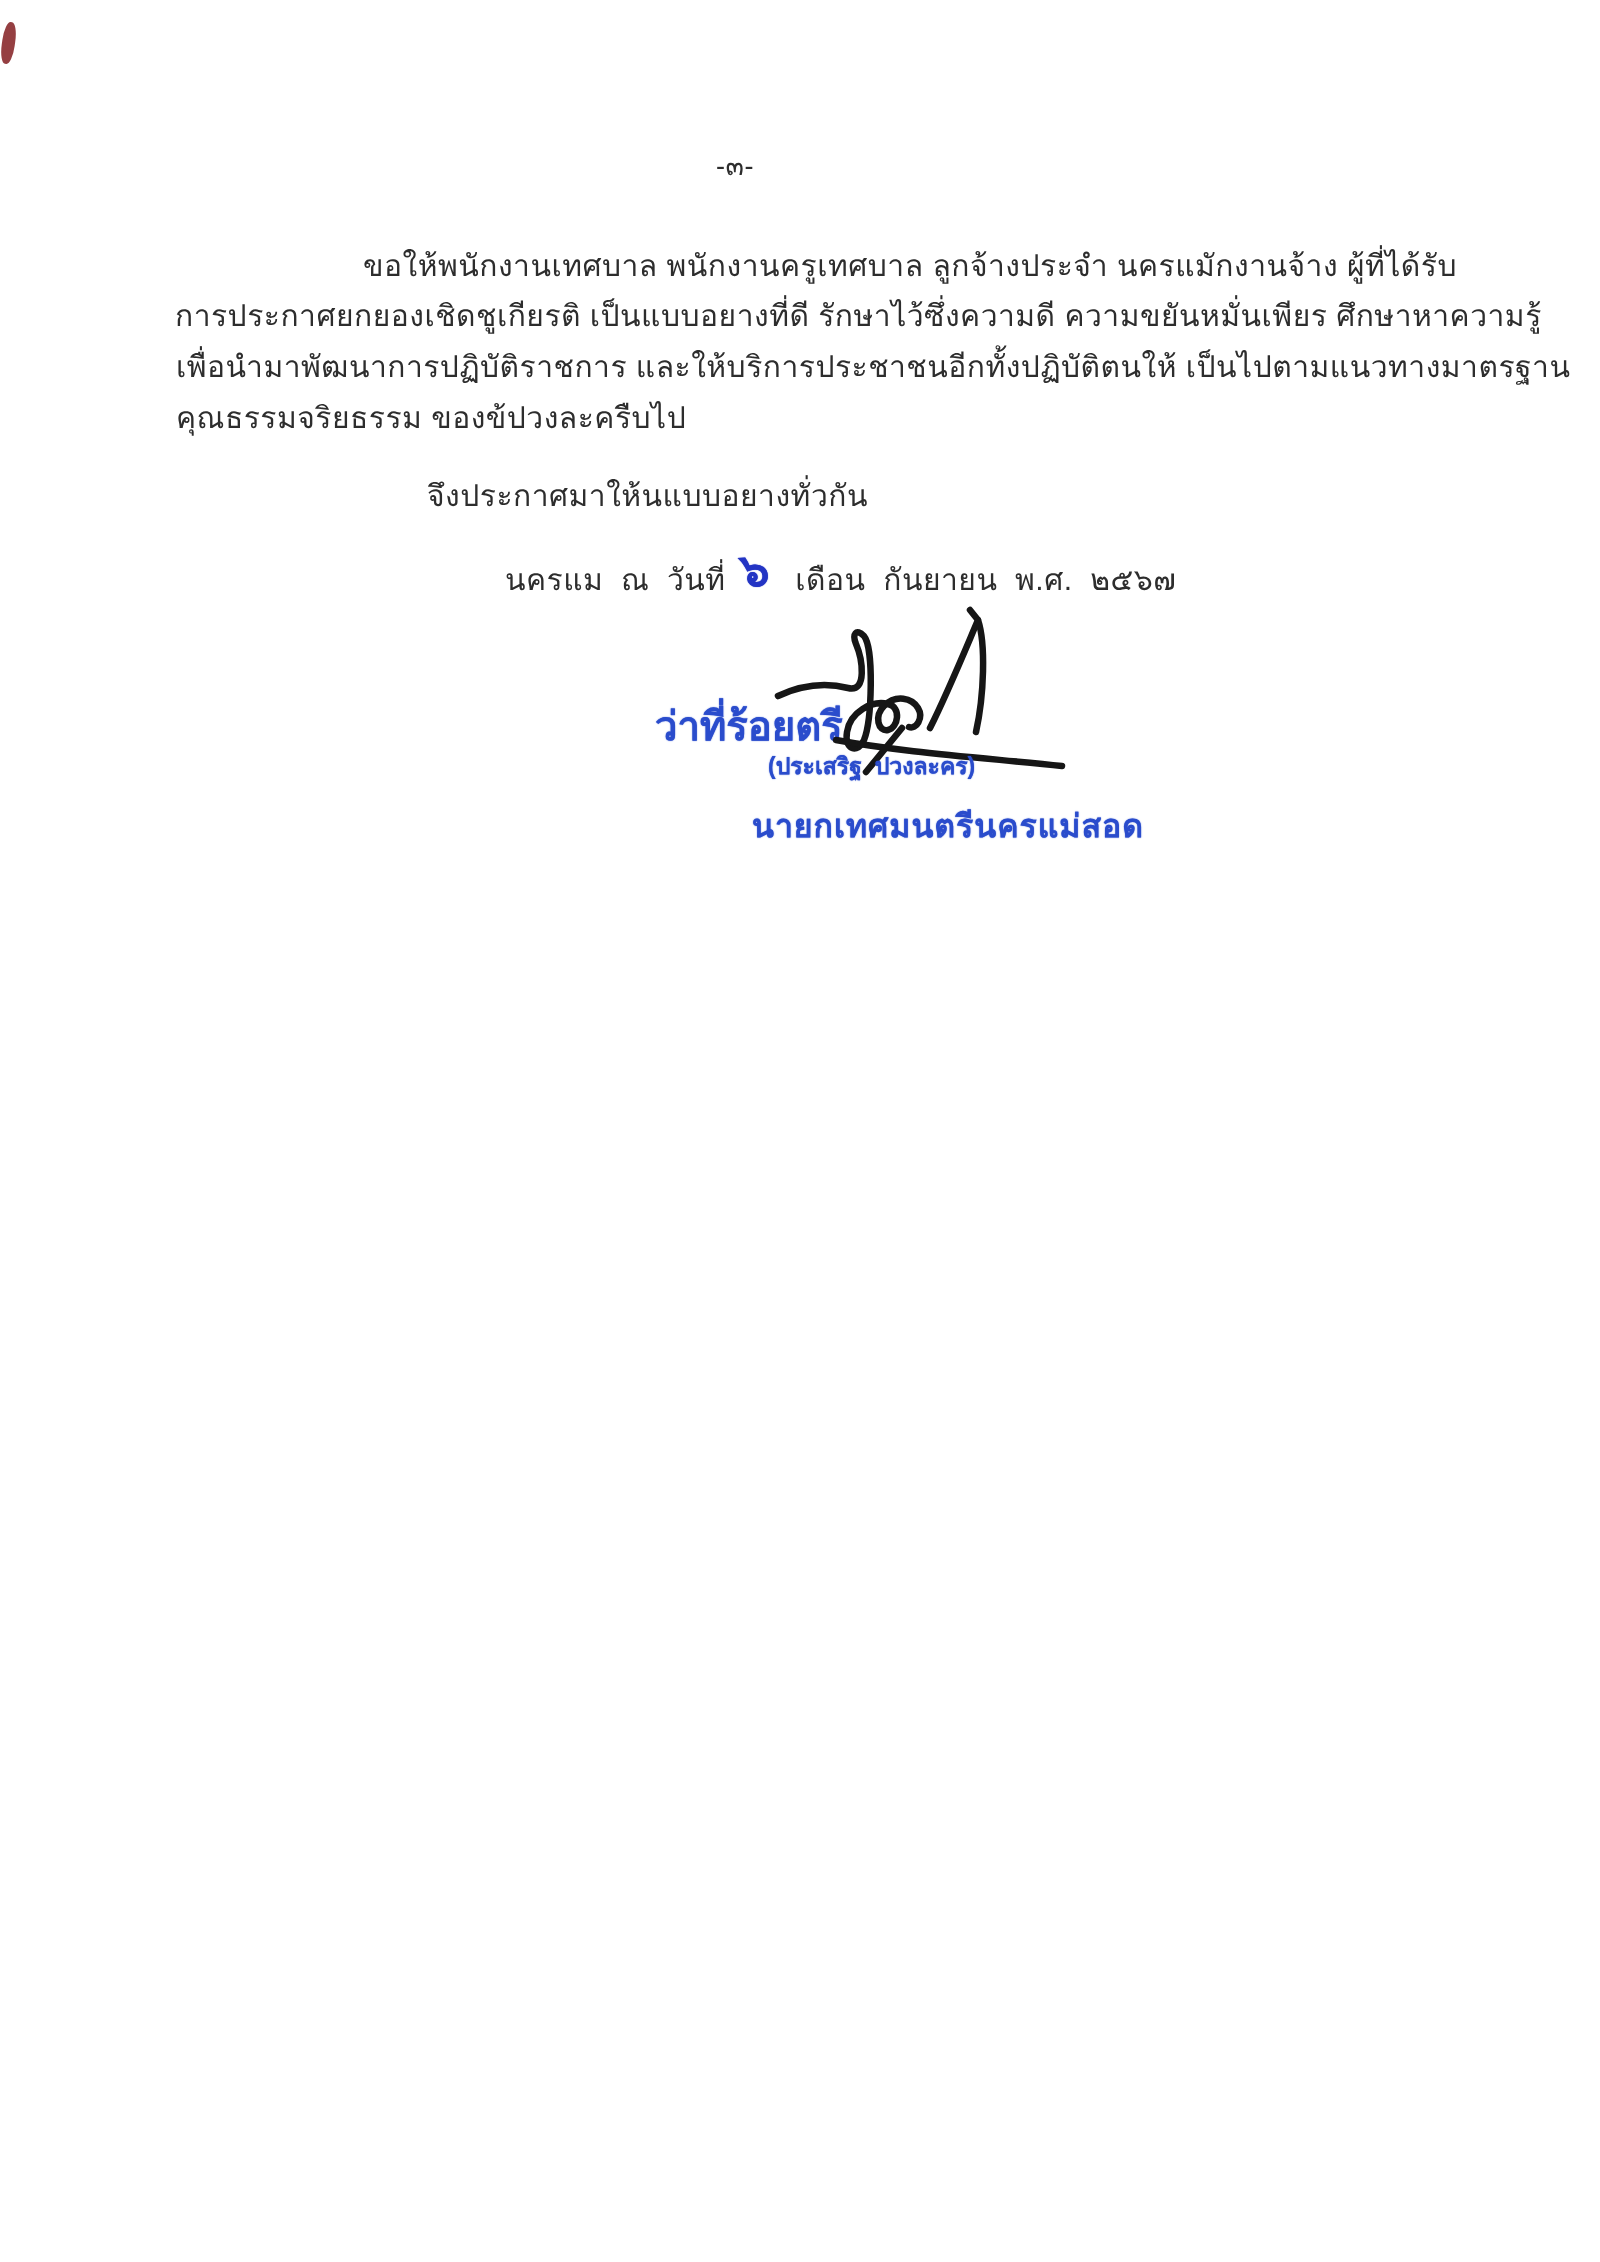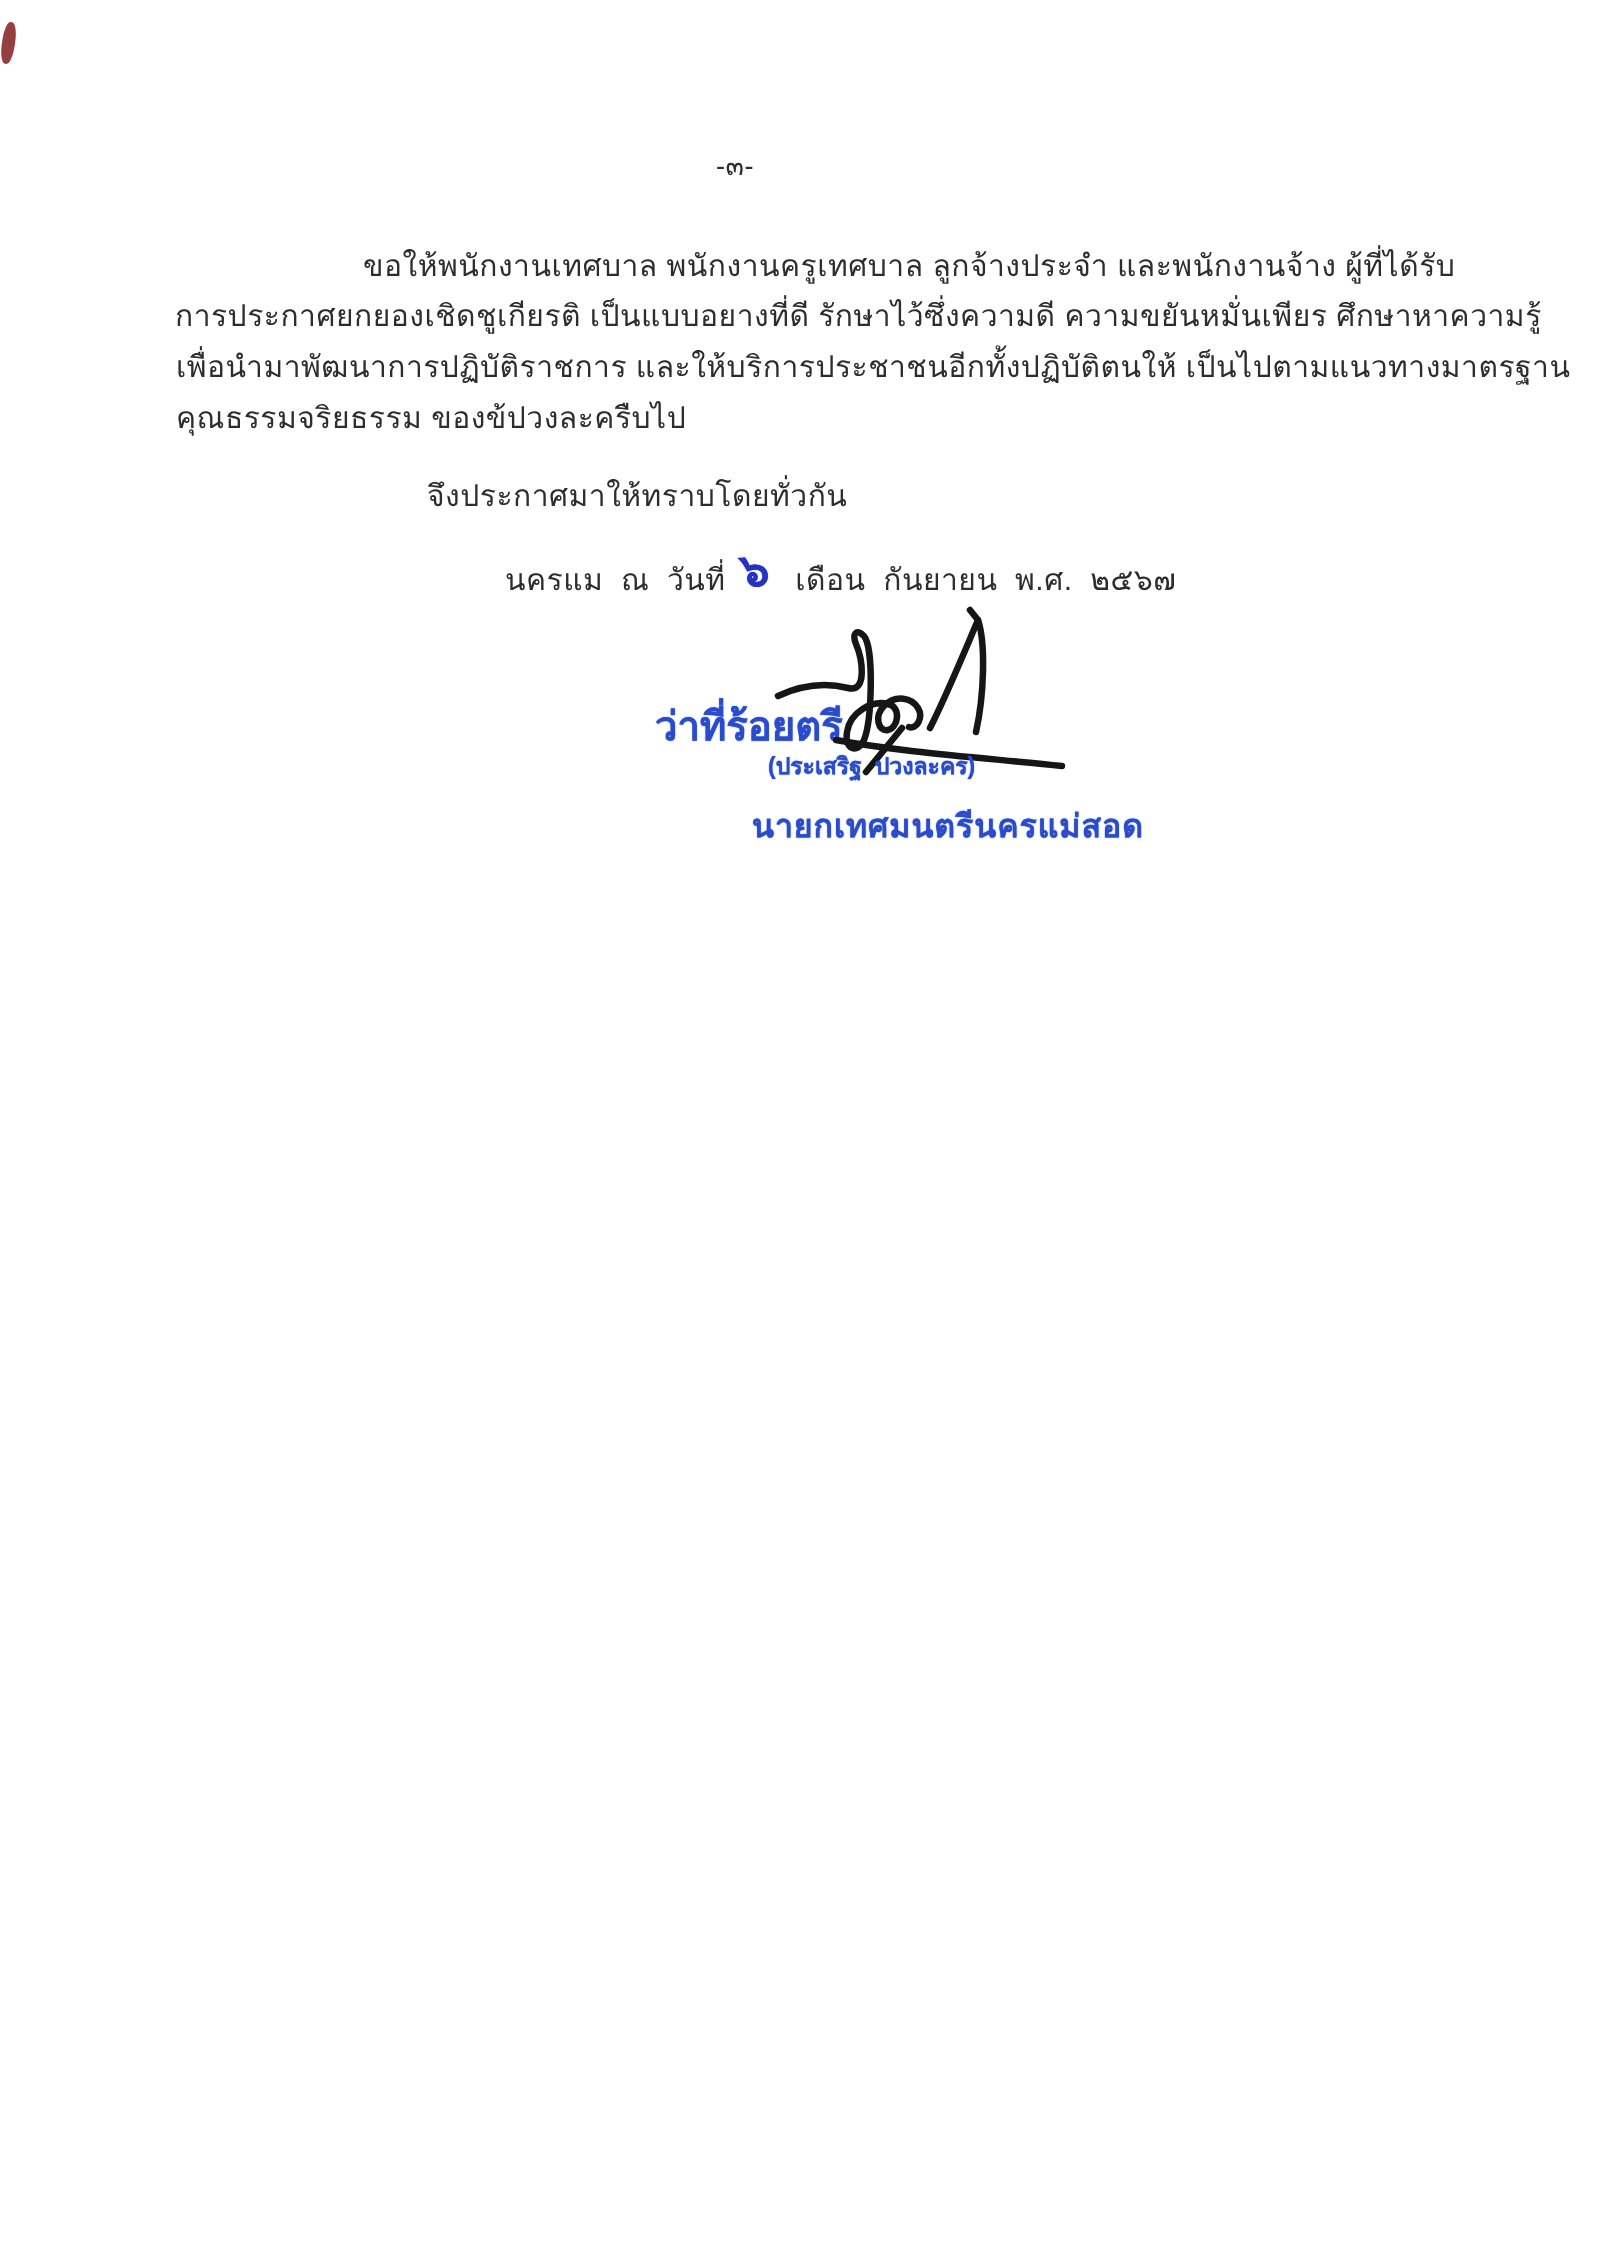--- a/index.html
+++ b/index.html
@@ -85,26 +85,26 @@
 </style>
 </head>
 <body>
 
 <div class="page">
 
   <div class="corner-mark"></div>
 
   <div class="txt page-number">-๓-</div>
 
-  <div class="txt para-line-1">ขอให้พนักงานเทศบาล พนักงานครูเทศบาล ลูกจ้างประจำ และพนักงานจ้าง ผู้ที่ได้รับ</div>
+  <div class="txt para-line-1">ขอให้พนักงานเทศบาล พนักงานครูเทศบาล ลูกจ้างประจำ นครแมักงานจ้าง ผู้ที่ได้รับ</div>
   <div class="txt para-line-2">การประกาศยกยองเชิดชูเกียรติ เป็นแบบอยางที่ดี รักษาไว้ซึ่งความดี ความขยันหมั่นเพียร ศึกษาหาความรู้</div>
   <div class="txt para-line-3">เพื่อนำมาพัฒนาการปฏิบัติราชการ และให้บริการประชาชนอีกทั้งปฏิบัติตนให้ เป็นไปตามแนวทางมาตรฐาน</div>
   <div class="txt para-line-4">คุณธรรมจริยธรรม ของข้ปวงละครืบไป</div>
 
-  <div class="txt closing-line">จึงประกาศมาให้ทราบโดยทั่วกัน</div>
+  <div class="txt closing-line">จึงประกาศมาให้นแบบอยางทั่วกัน</div>
 
   <div class="txt date-line"><span>นครแม  ณ  วันที่</span><span class="handwritten-day">๖</span><span>เดือน  กันยายน  พ.ศ.  ๒๕๖๗</span></div>
 
   <div class="stamp sig-rank">ว่าที่ร้อยตรี</div>
 
   <svg class="signature-svg" viewBox="0 0 300 200" aria-hidden="true">
     <path d="M8 96 C38 82 62 84 78 88 C98 93 92 58 86 44 C82 34 86 28 94 36 C104 48 102 120 94 140 C88 154 74 150 77 132 C80 112 102 100 118 104 C132 107 128 128 118 130 C108 132 104 116 114 106 C126 94 142 98 148 108 C154 118 146 130 139 127"></path>
     <path d="M160 128 C178 92 196 48 208 20 L200 10"></path>
     <path d="M208 20 C216 44 214 96 206 132"></path>
     <path d="M66 140 C130 152 216 158 292 166"></path>

